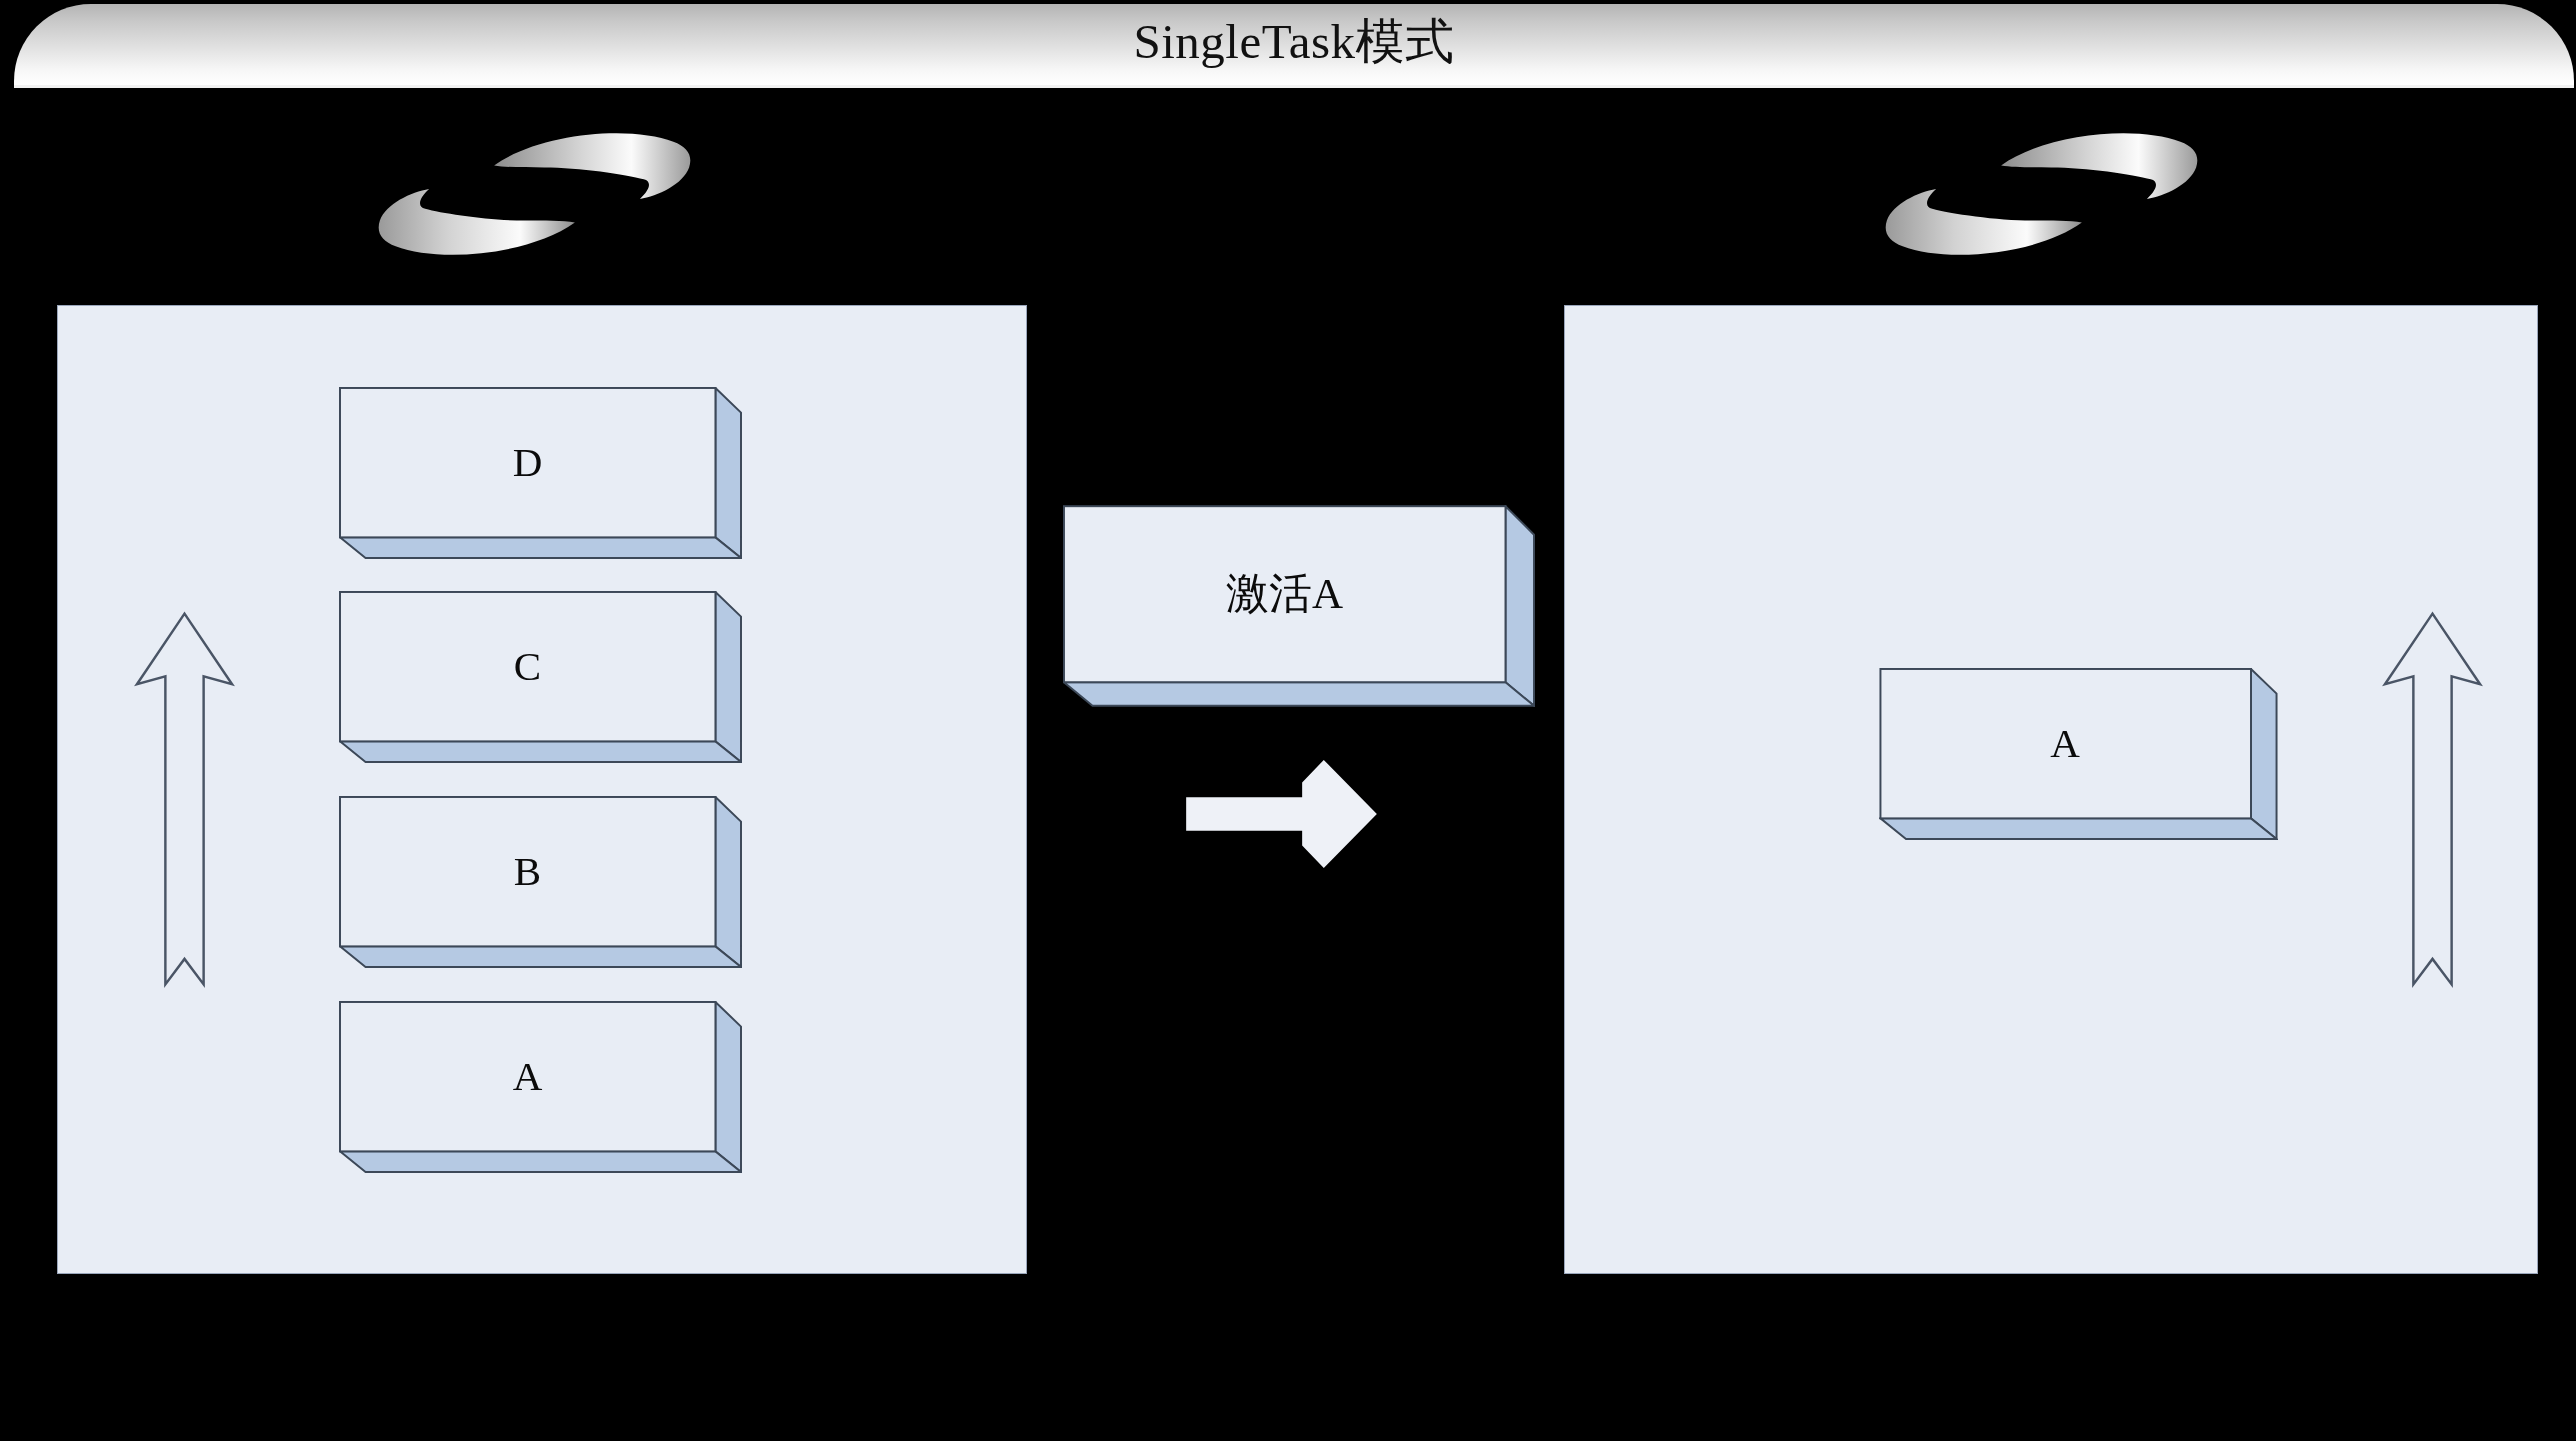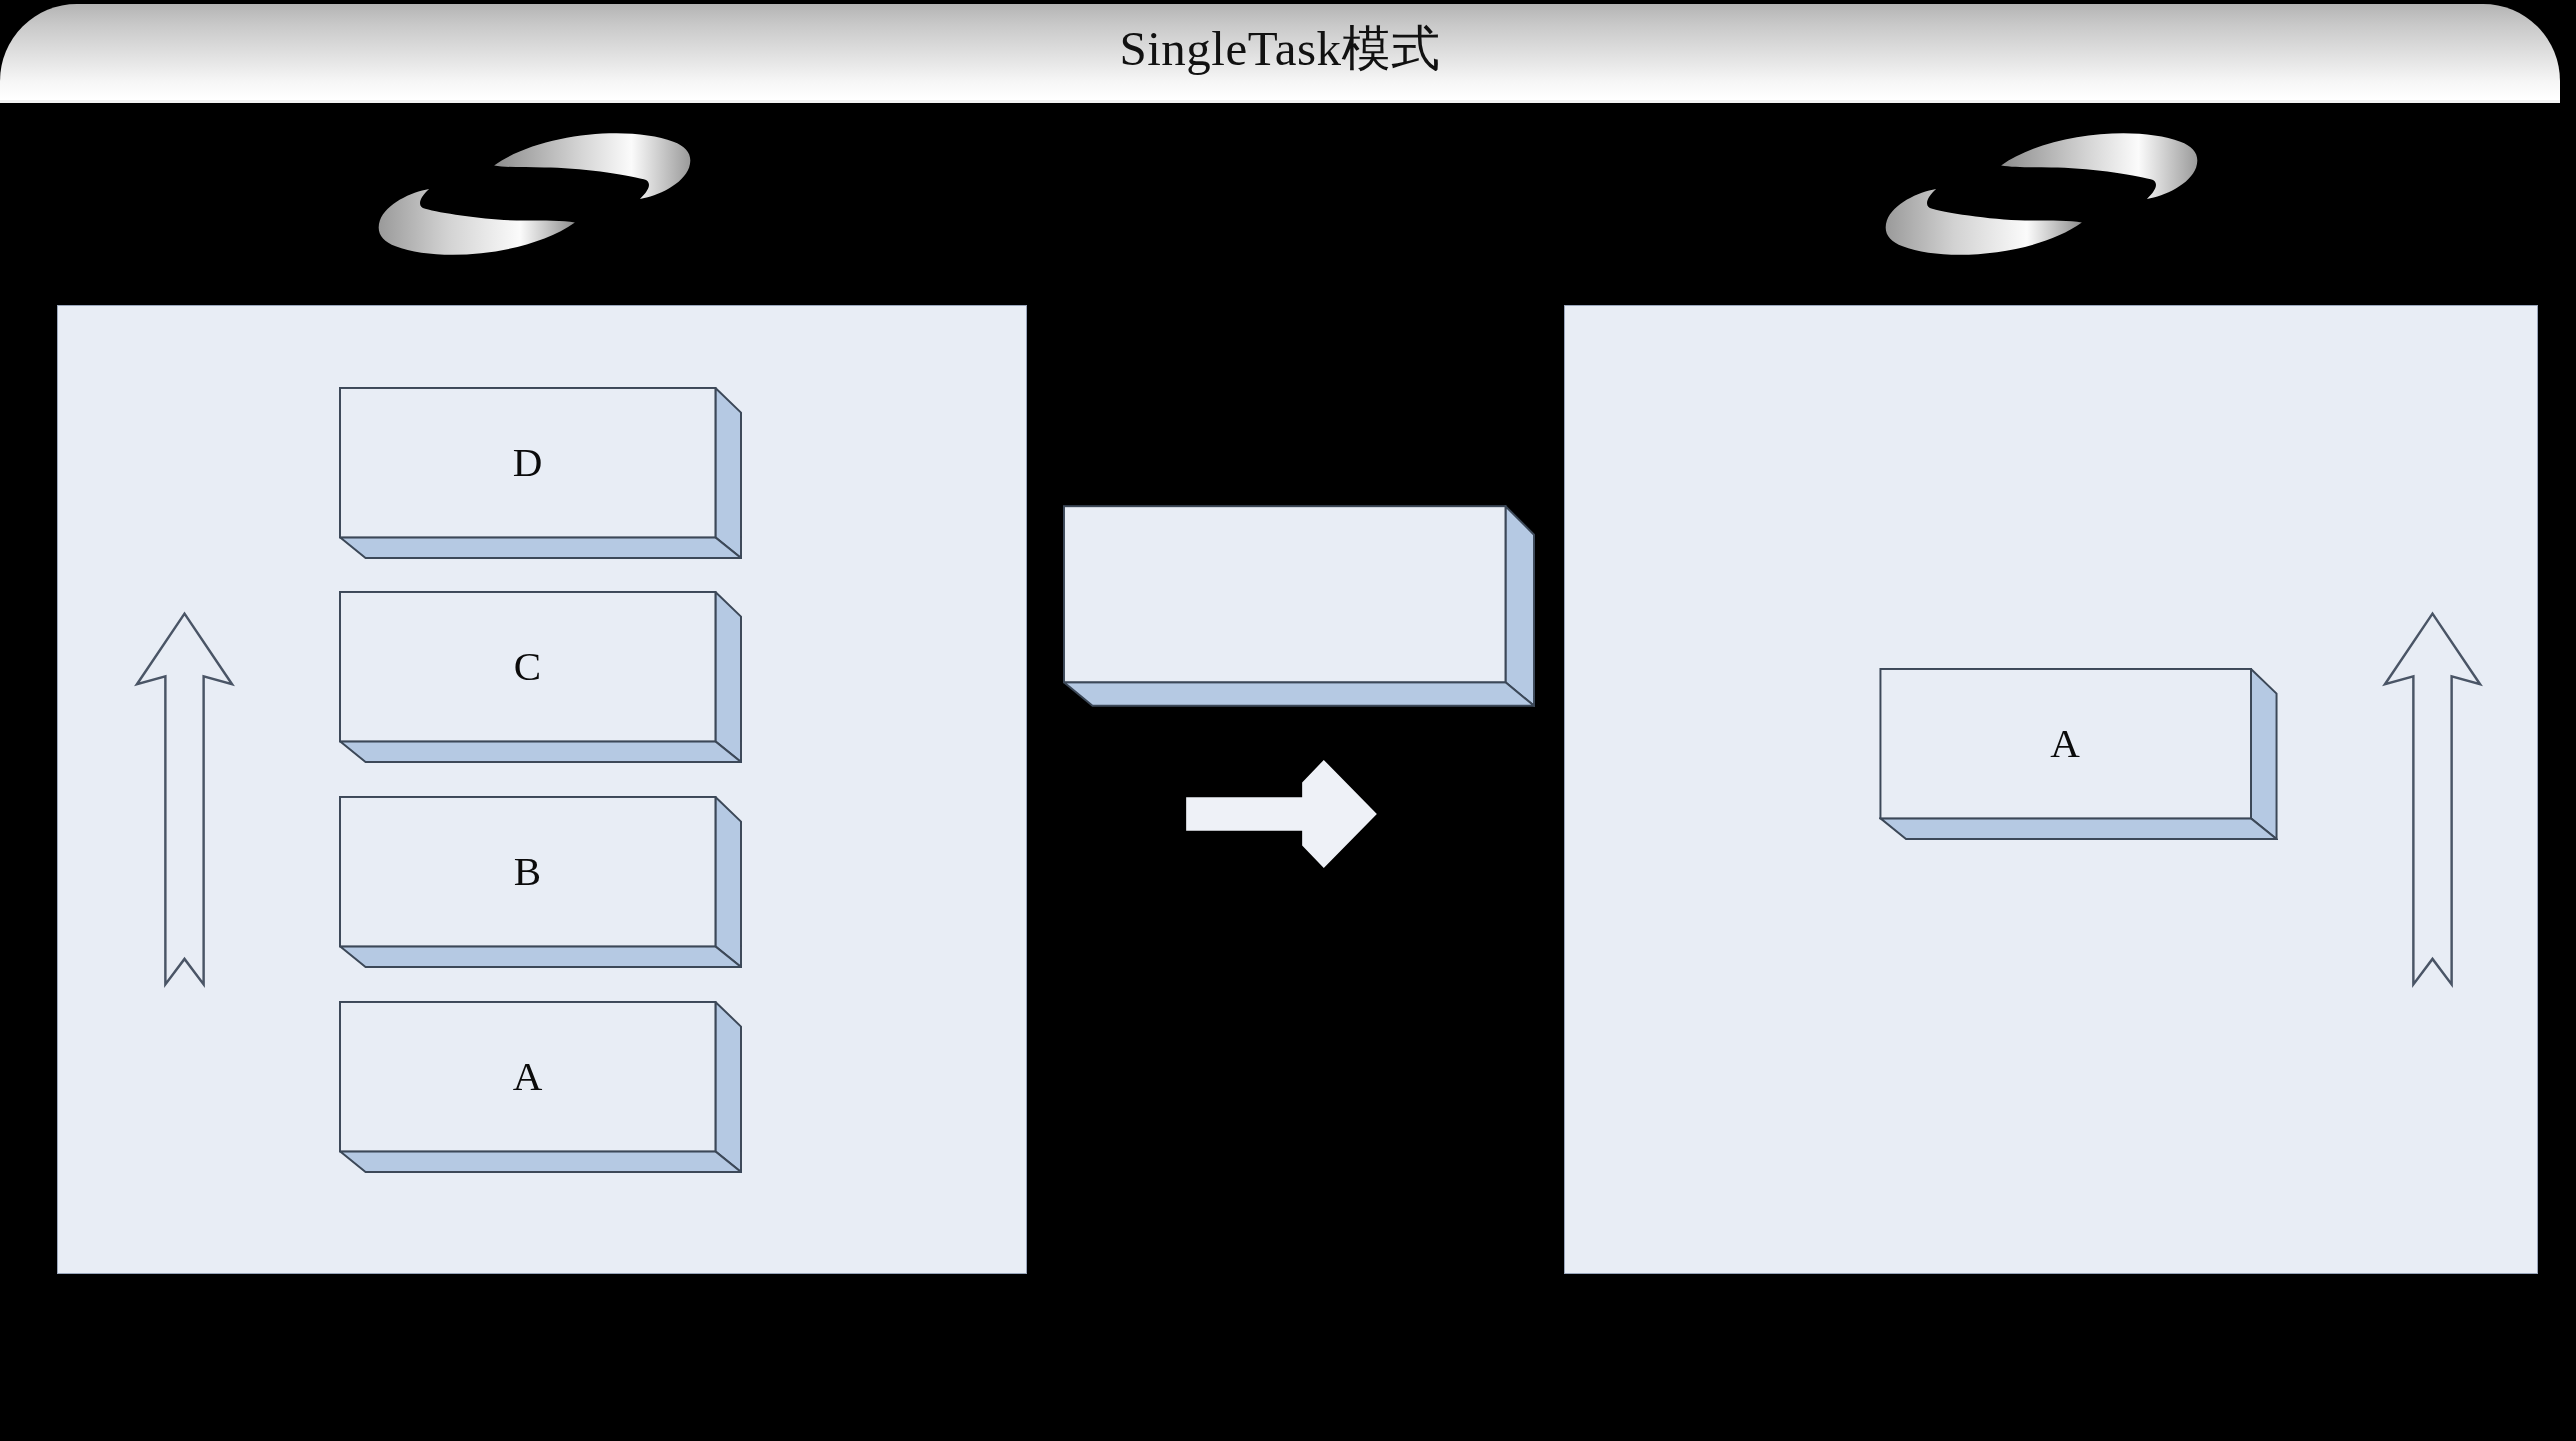--- a/index.html
+++ b/index.html
@@ -16,24 +16,24 @@
     position: relative;
     width: 2576px;
     height: 1441px;
     background: #000000;
     overflow: hidden;
   }
 
   
   .title-banner {
     position: absolute;
-    left: 0;
+    left: 14px;
     top: 3.9px;
     width: 2560px;
-    height: 99px;
+    height: 84px;
     background: linear-gradient(to bottom, #b4b4b4 0%, #c9c9c9 22%, #e2e2e2 55%, #f7f7f7 82%, #ffffff 100%);
     border-radius: 77px 77px 0 0;
     border-bottom: 3px solid #f2f2f2;
     box-sizing: border-box;
   }
   .title-text {
     position: absolute;
     left: 0;
     top: 0;
     width: 100%;
@@ -217,20 +217,21 @@
     </svg>
     <div class="block-label">A</div>
   </div>
 
   <div class="block blk-act">
     <svg class="block-svg" width="472" height="202" viewBox="0 0 480 205" xmlns="http://www.w3.org/2000/svg">
       <polygon points="450,1 479,30 479,204 450,180" fill="#b5c9e3" stroke="#3c4858" stroke-width="2"></polygon>
       <polygon points="1,180 450,180 479,204 30,204" fill="#b5c9e3" stroke="#3c4858" stroke-width="2"></polygon>
       <rect x="1" y="1" width="449" height="179" fill="#e8edf5" stroke="#3c4858" stroke-width="2"></rect>
     </svg>
+    <div class="block-label">激活A</div>
   </div>
 
   <div class="right-arrow">
     <svg width="192" height="116" viewBox="0 0 195 118" xmlns="http://www.w3.org/2000/svg">
       <path d="M 0 42 L 118 42 L 118 27 L 140 4 L 194 59 L 140 114 L 118 91 L 118 76 L 0 76 Z" fill="#eef1f7"></path>
     </svg>
   </div>
 
   <div class="panel panel-right"></div>
 

